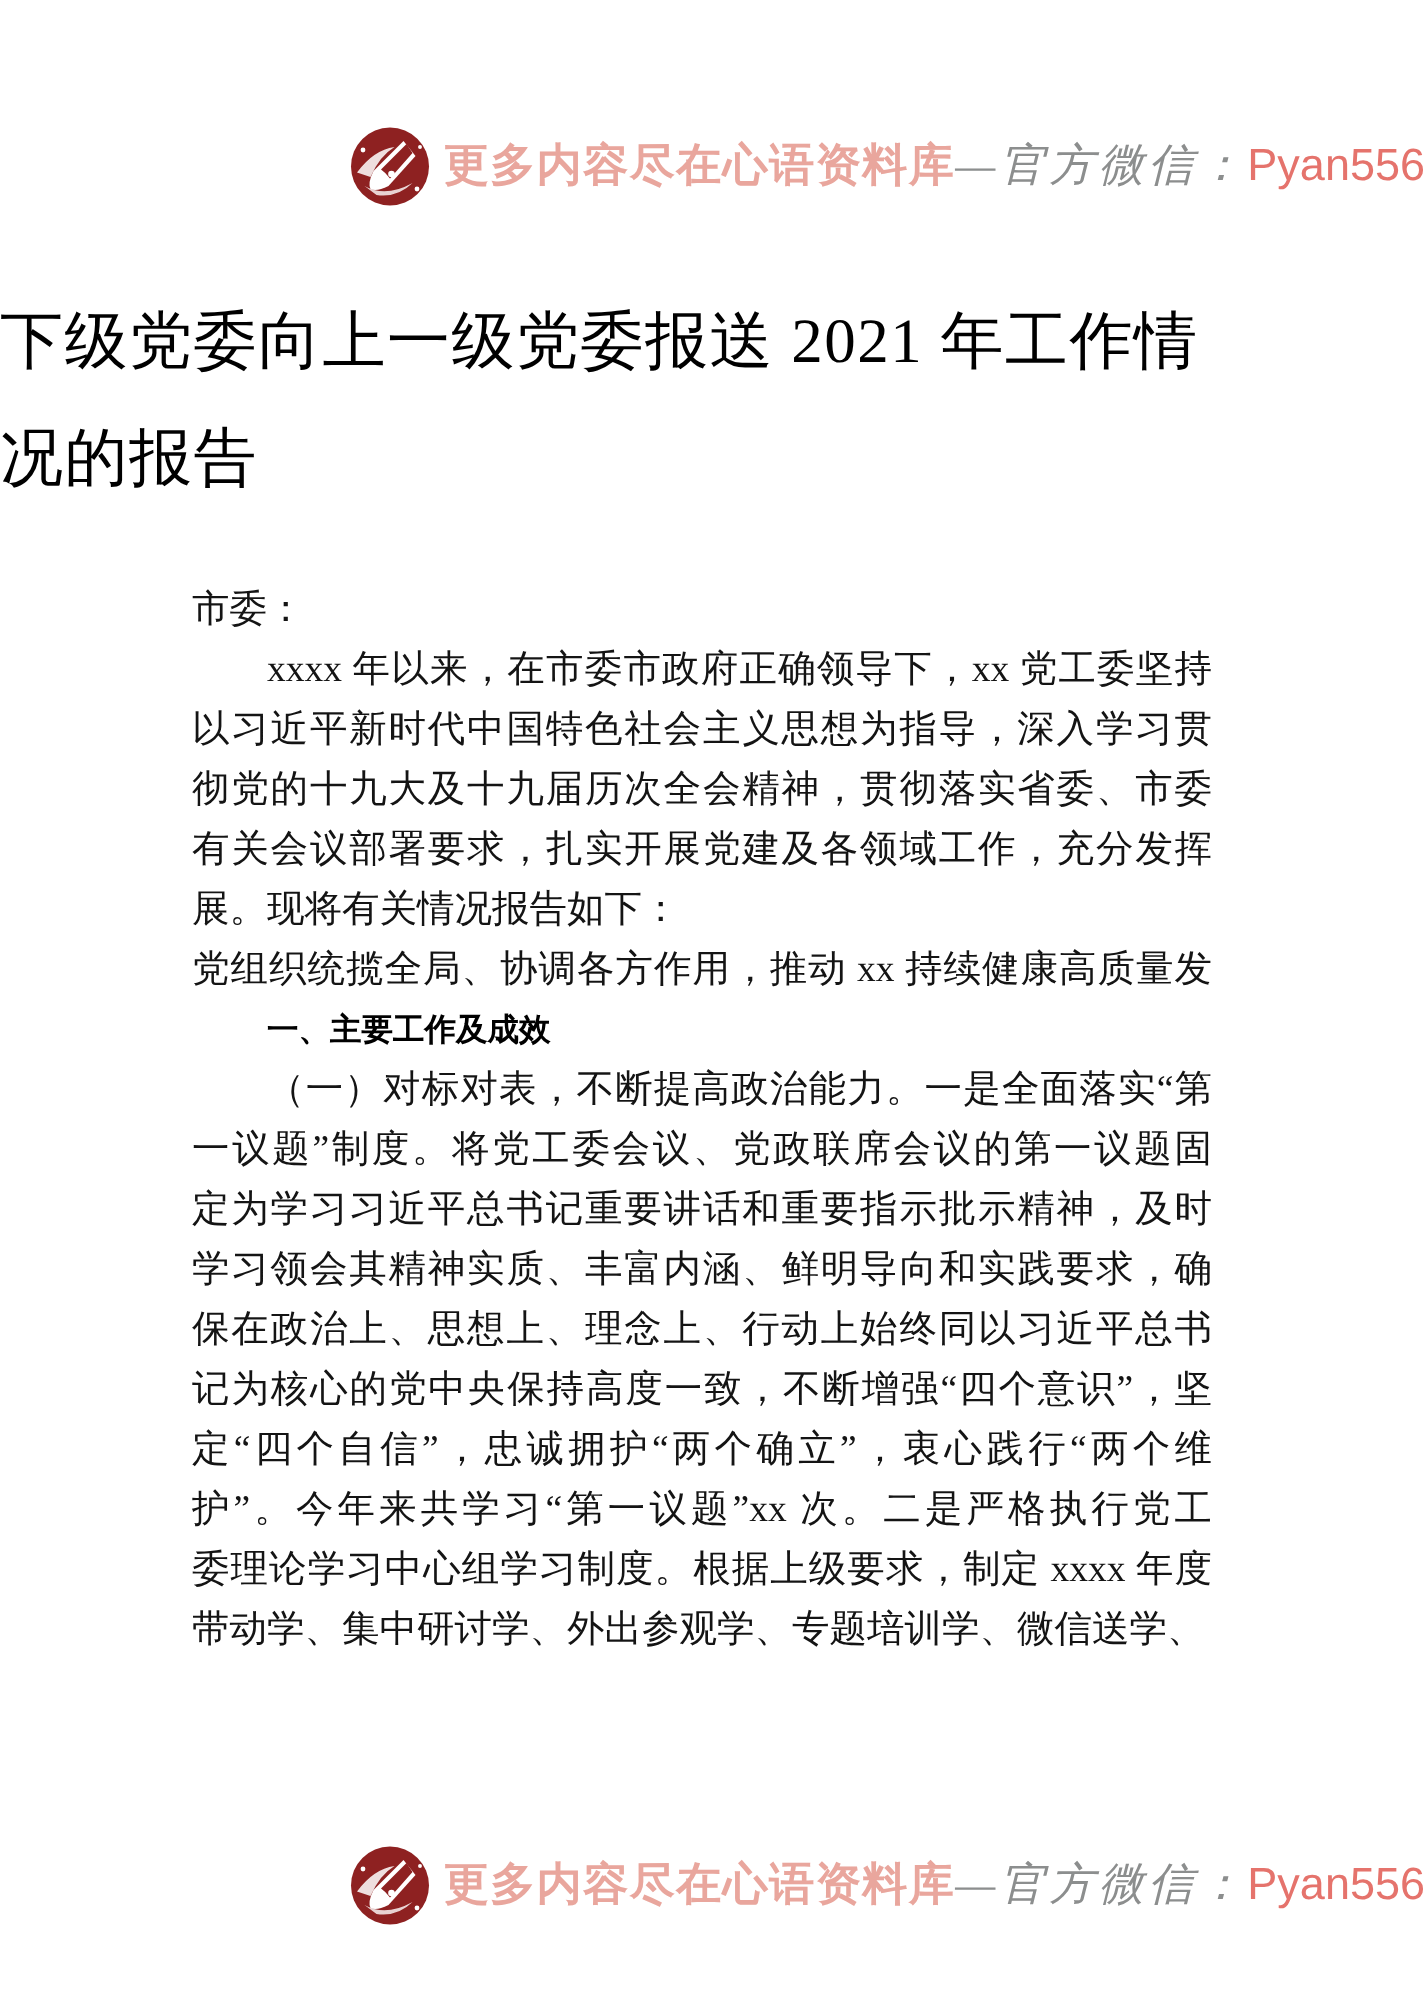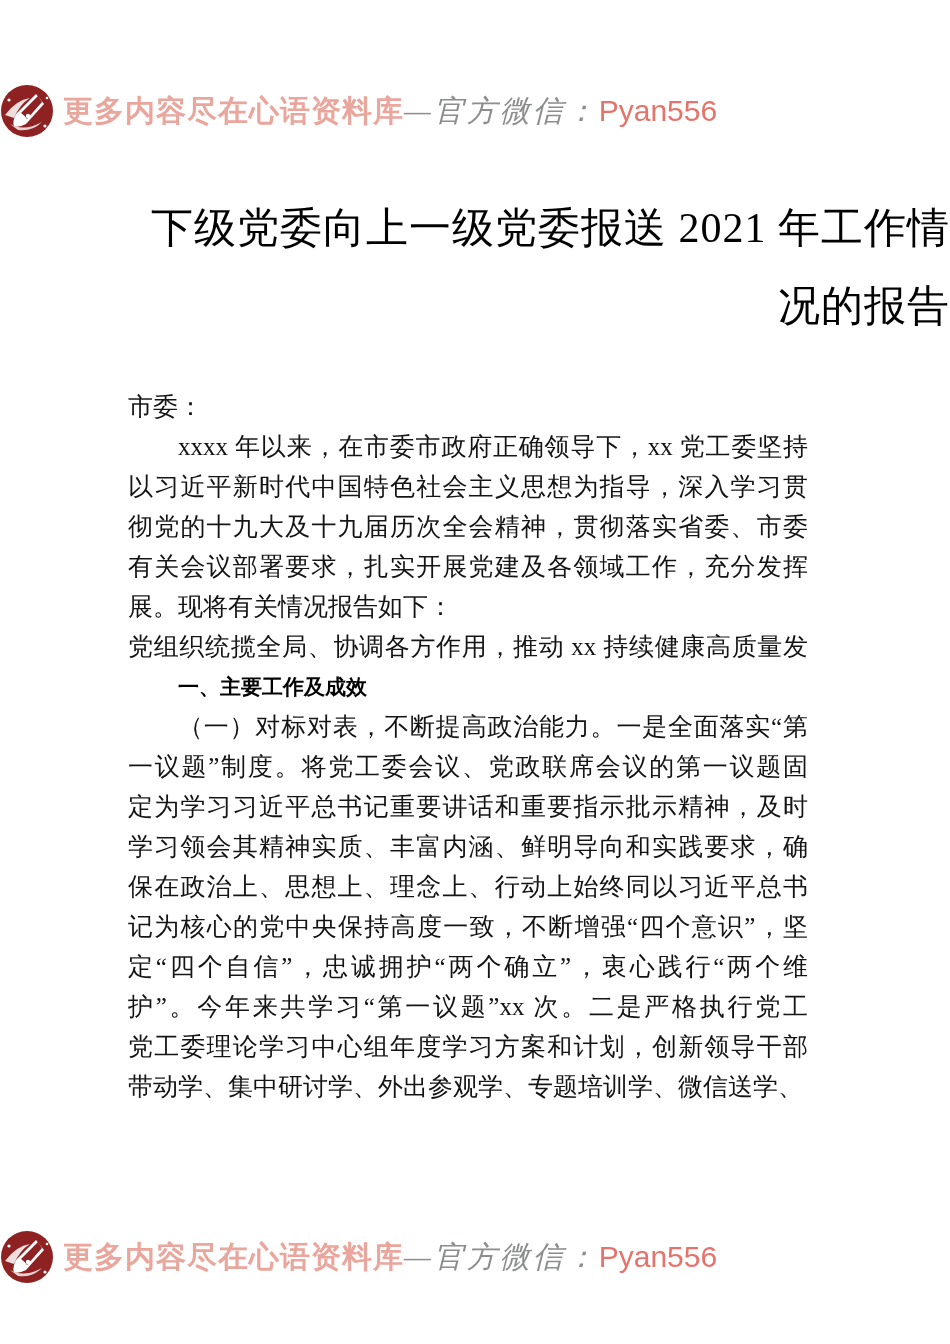--- a/index.html
+++ b/index.html
@@ -17,40 +17,40 @@
     overflow: hidden;
   }
 
   
   .watermark {
     position: absolute;
     left: 0;
     width: 100%;
     display: flex;
     align-items: center;
-    justify-content: flex-start;
+    justify-content: flex-end;
     gap: 9px;
     white-space: nowrap;
   }
   .watermark.header { top: 84px; }
   .watermark.footer { top: 1230px; }
   .wm-logo { width: 54px; height: 54px; flex: 0 0 auto; }
   .wm-text { font-size: 30px; line-height: 54px; }
   .wm-pink   { color: #e9a69d; font-weight: bold; letter-spacing: 1px; }
   .wm-gray   { color: #8c8e8e; font-style: italic; letter-spacing: 3px; }
   .wm-id     { color: #e5736c; font-family: "Liberation Sans", sans-serif; font-style: normal; letter-spacing: 0; }
 
   
   .doc-title {
     position: absolute;
     top: 189px;
     left: 0;
     width: 100%;
     margin: 0;
-    text-align: right;
+    text-align: left;
     font-size: 42px;
     font-weight: normal;
     color: #000000;
     line-height: 78px;
     letter-spacing: 1px;
     font-family: Liberation Serif, serif;
   }
 
   
   .doc-body {
@@ -115,21 +115,21 @@
     <div class="line">党组织统揽全局、协调各方作用，推动 xx 持续健康高质量发</div>
     <div class="line indent heading">一、主要工作及成效</div>
     <div class="line indent">（一）对标对表，不断提高政治能力。一是全面落实“第</div>
     <div class="line">一议题”制度。将党工委会议、党政联席会议的第一议题固</div>
     <div class="line">定为学习习近平总书记重要讲话和重要指示批示精神，及时</div>
     <div class="line">学习领会其精神实质、丰富内涵、鲜明导向和实践要求，确</div>
     <div class="line">保在政治上、思想上、理念上、行动上始终同以习近平总书</div>
     <div class="line">记为核心的党中央保持高度一致，不断增强“四个意识”，坚</div>
     <div class="line">定“四个自信”，忠诚拥护“两个确立”，衷心践行“两个维</div>
     <div class="line">护”。今年来共学习“第一议题”xx 次。二是严格执行党工</div>
-    <div class="line">党工委理论学习中心组年度学习方案和计划，创新领导干部</div>
+    <div class="line">委理论学习中心组学习制度。根据上级要求，制定 xxxx 年度</div>
     <div class="line last">带动学、集中研讨学、外出参观学、专题培训学、微信送学、</div>
   </div>
 
   <div class="watermark footer">
     <span class="wm-logo">
       <svg width="54" height="54" viewBox="0 0 54 54" xmlns="http://www.w3.org/2000/svg">
         <circle cx="27" cy="27" r="26" fill="#8e2121"></circle>
         <path d="M5 31 Q16 16 30 14 Q20 20 14 34 Z" fill="#ffffff" opacity="0.85"></path>
         <path d="M36 10 L44 20 L26 40 Q18 44 14 42 Q12 38 16 30 Z" fill="#ffffff"></path>
         <path d="M38 12 L42 18 L27 35 Q24 31 21 29 Z" fill="#8e2121"></path>

